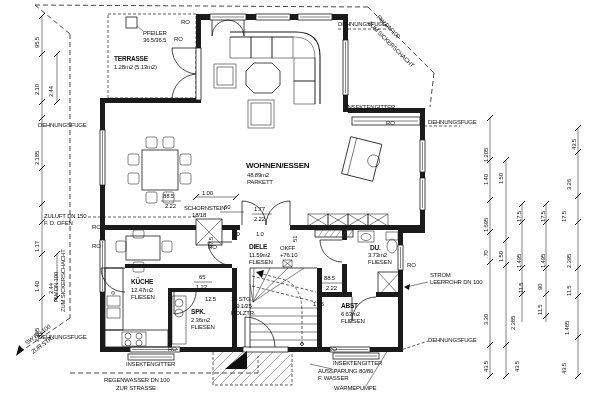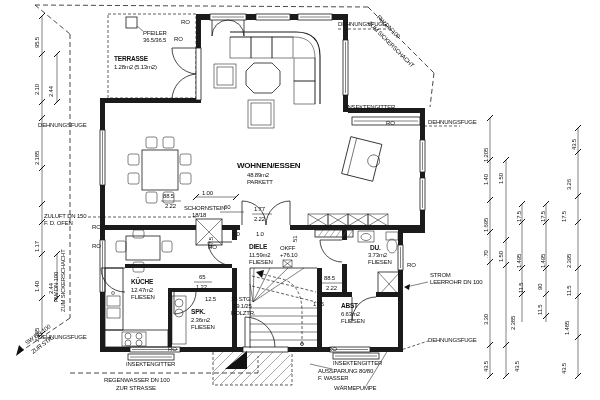--- a/index.html
+++ b/index.html
@@ -349,21 +349,21 @@
     <line class="thin" x1="161" y1="201" x2="181" y2="201"></line>
     <line class="thin" x1="252" y1="214" x2="272" y2="214"></line>
     <line class="thin" x1="322" y1="283" x2="342" y2="283"></line>
     <line class="thin" x1="194" y1="282" x2="212" y2="282"></line>
   </g>
 </svg>
 
   <span class="t rn" style="left:114px;top:56px">TERRASSE</span>
   <span class="t" style="left:114px;top:64px">1.28m2 (5.13m2)</span>
 
-  <span class="t rn" style="left:237px;top:162px;font-size:8px">WOHNEN/ESSEN</span>
+  <span class="t rn" style="left:246px;top:162px;font-size:8px">WOHNEN/ESSEN</span>
   <span class="t" style="left:247px;top:172px">48.89m2</span>
   <span class="t" style="left:247px;top:179px">PARKETT</span>
 
   <span class="t rn" style="left:131px;top:279px">KÜCHE</span>
   <span class="t" style="left:131px;top:287px">12.47m2</span>
   <span class="t" style="left:131px;top:294px">FLIESEN</span>
 
   <span class="t rn" style="left:191px;top:309px">SPK.</span>
   <span class="t" style="left:191px;top:317px">2.36m2</span>
   <span class="t" style="left:191px;top:324px">FLIESEN</span>

